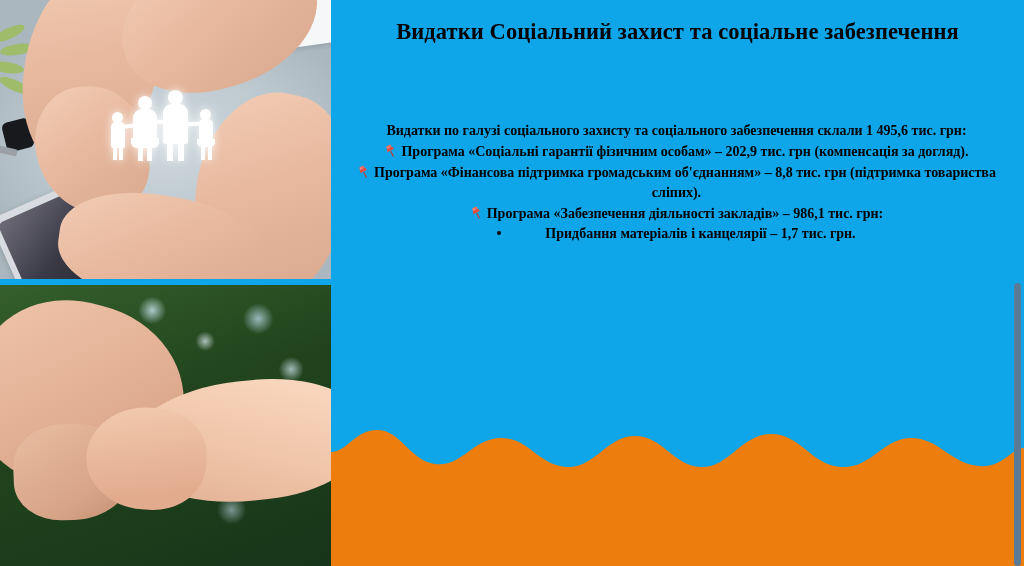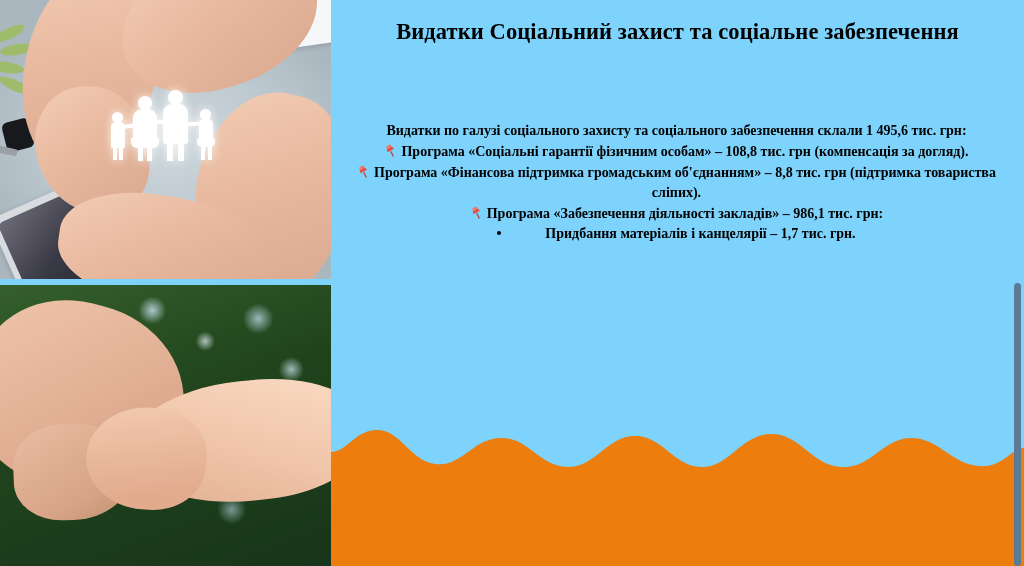--- a/index.html
+++ b/index.html
@@ -242,21 +242,21 @@
     right: 3px; top: 283px;
     width: 7px; height: 283px;
     background: #5b7a96;
     border-radius: 4px;
     z-index: 7;
   }
 </style>
 </head>
 <body>
 
-<div id="slide" style="background: #7dd3fc;">
+<div id="slide" style="background: #0ea5e9;">
 
   <div class="photo-col">
 
     <div class="photo photo-top">
       <div class="desk"></div>
       <div class="paper-sheet"></div>
 
       <div class="plant">
         <div class="leaf" style="left:2px;  top:6px;  transform:rotate(-22deg);"></div>
         <div class="leaf" style="left:10px; top:22px; transform:rotate(-6deg);"></div>
@@ -333,21 +333,21 @@
       <p class="line">
         <span class="pin">
           <svg viewBox="0 0 16 16" aria-hidden="true">
             <g transform="rotate(-28 8 8)">
               <rect x="6.2" y="8.4" width="1.3" height="6.2" fill="#c0392b"></rect>
               <path d="M3.4 7.6 L11.2 7.6 L10.4 4.4 L4.2 4.4 Z" fill="#e74c3c"></path>
               <rect x="4.6" y="1.6" width="5.4" height="3.1" rx="1" fill="#ef6f63"></rect>
               <rect x="5.4" y="2.2" width="1.4" height="2" fill="#f4978e" opacity=".85"></rect>
             </g>
           </svg>
-        </span><span>Програма «Соціальні гарантії фізичним особам» – 108,8 тис. грн (компенсація за догляд).</span>
+        </span><span>Програма «Соціальні гарантії фізичним особам» – 202,9 тис. грн (компенсація за догляд).</span>
       </p>
 
       <p class="line">
         <span class="pin">
           <svg viewBox="0 0 16 16" aria-hidden="true">
             <g transform="rotate(-28 8 8)">
               <rect x="6.2" y="8.4" width="1.3" height="6.2" fill="#c0392b"></rect>
               <path d="M3.4 7.6 L11.2 7.6 L10.4 4.4 L4.2 4.4 Z" fill="#e74c3c"></path>
               <rect x="4.6" y="1.6" width="5.4" height="3.1" rx="1" fill="#ef6f63"></rect>
               <rect x="5.4" y="2.2" width="1.4" height="2" fill="#f4978e" opacity=".85"></rect>

